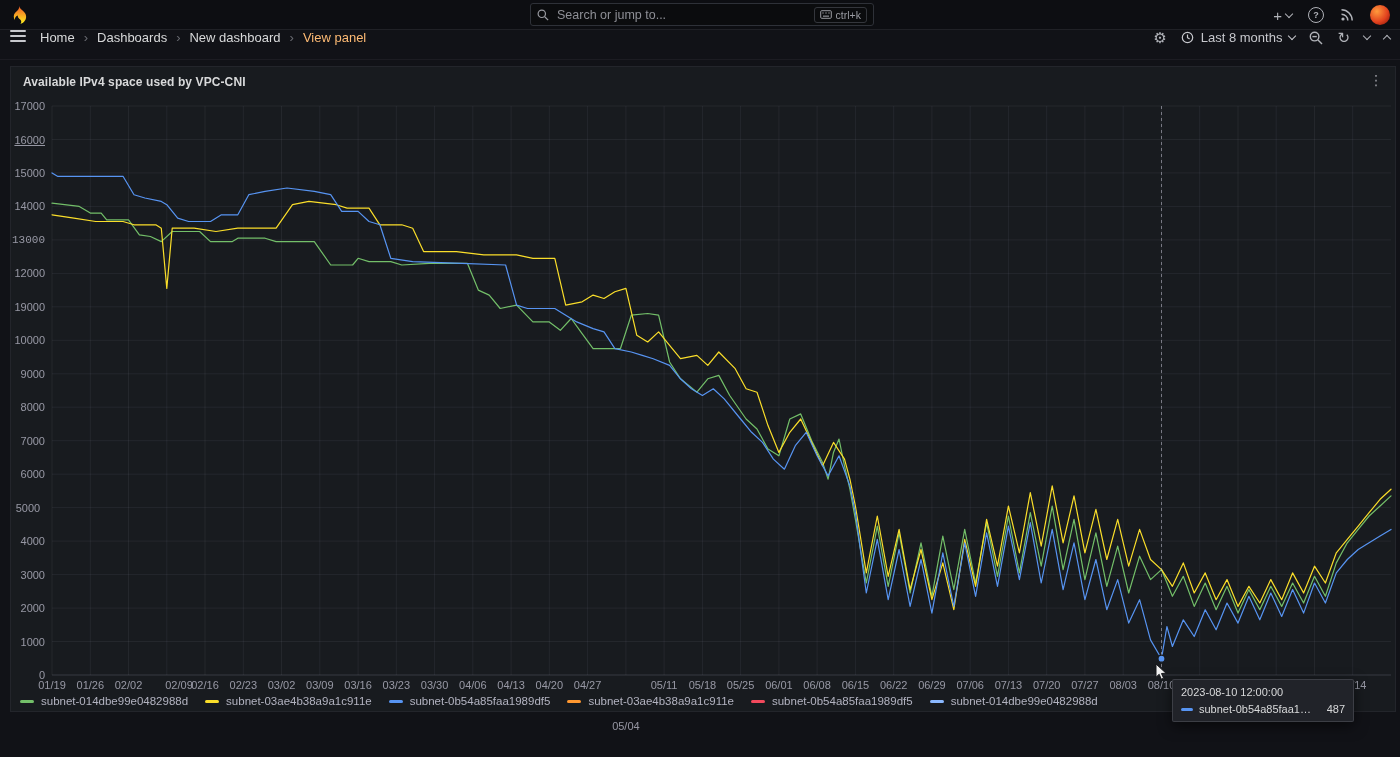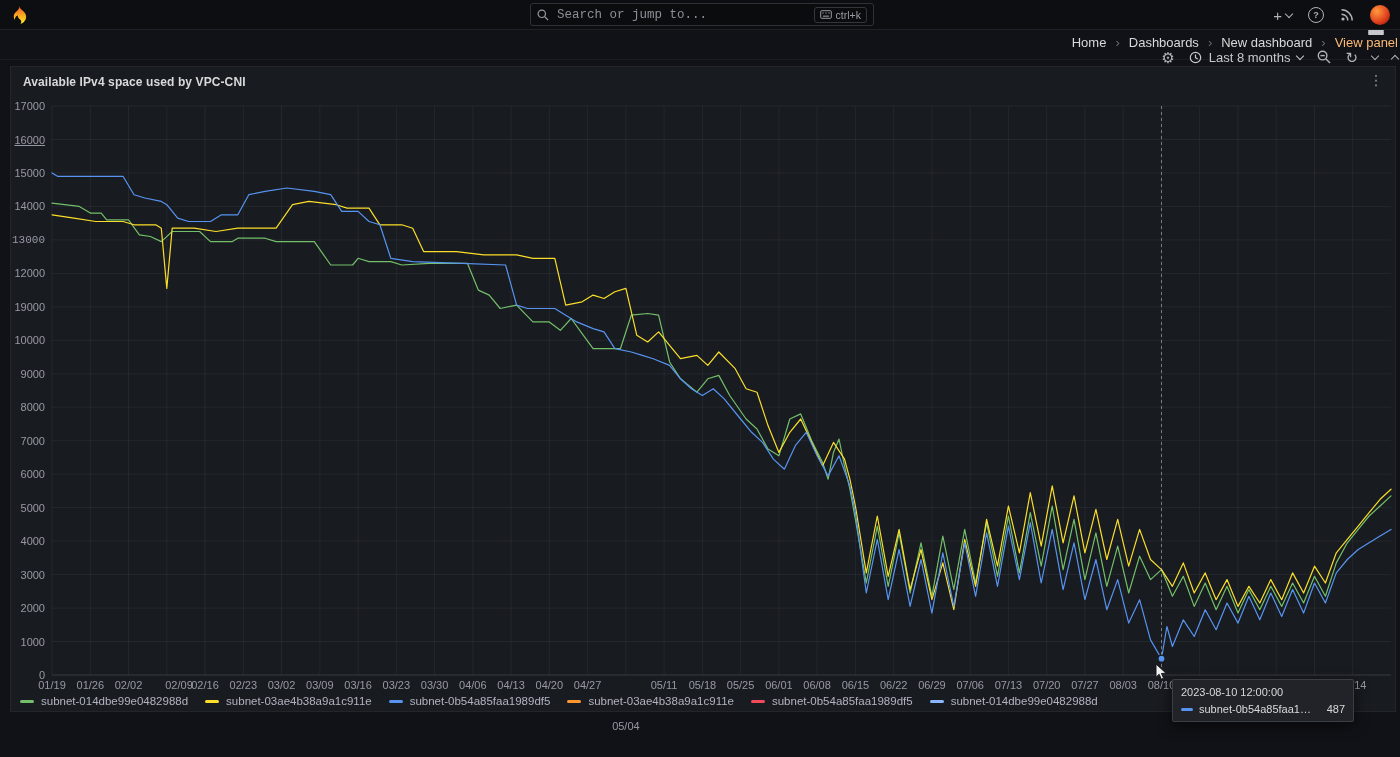--- a/index.html
+++ b/index.html
@@ -8,36 +8,36 @@
     background:#111217;font-family:"Liberation Sans",sans-serif;
     -webkit-font-smoothing:antialiased;
   }
   
   .topbar{position:absolute;left:0;top:0;width:100%;height:30px;background:#0d0e12;
     border-bottom:1px solid rgba(204,204,220,.10);box-sizing:border-box;}
   .logo{position:absolute;left:9px;top:5px;width:20px;height:20px;cursor:pointer;}
   .search-wrap{position:absolute;left:530px;top:3px;width:344px;height:23px;display:flex;align-items:center;
     background:#0b0c0e;border:1px solid #2e3138;border-radius:3px;padding:0 6px;gap:6px;box-sizing:border-box;}
   .search-input{flex:1;background:transparent;border:none;outline:none;color:#c7c8cd;font-size:12.5px;
-    font-family:Liberation Mono, monospace;}
+    font-family:Liberation Sans, sans-serif;}
   .search-input::placeholder{color:#8e8f96;}
   .kbd-chip{display:flex;align-items:center;gap:4px;border:1px solid #34363c;border-radius:3px;
     padding:1px 5px;font-size:10.5px;color:#9a9ba2;white-space:nowrap;}
   .topbar-right{position:absolute;right:10px;top:0;height:30px;display:flex;align-items:center;gap:16px;color:#b0b2b8;}
   .icon-btn{display:flex;align-items:center;justify-content:center;color:#b0b2b8;cursor:pointer;line-height:1;}
   .chev{width:5px;height:5px;border-right:1.5px solid currentColor;border-bottom:1.5px solid currentColor;
     display:inline-block;transform:rotate(45deg);margin-top:-3px;}
   .chev.up{transform:rotate(-135deg);margin-top:3px;}
   .help-circle{width:14px;height:14px;border:1.4px solid currentColor;border-radius:50%;
     display:flex;align-items:center;justify-content:center;font-size:9px;font-weight:bold;}
   .avatar{width:20px;height:20px;border-radius:50%;cursor:pointer;
     background:radial-gradient(circle at 35% 32%,#ff9a3c,#e2431f 55%,#8c1507 95%);}
   
-  .navbar{position:absolute;left:0;top:30px;width:100%;height:30px;display:flex;align-items:flex-end;
-    padding:0 2px;box-sizing:border-box;border-bottom:1px solid rgba(204,204,220,.06);flex-direction:column;}
+  .navbar{position:absolute;left:0;top:30px;width:100%;height:30px;display:flex;align-items:flex-start;
+    padding:0 10px;box-sizing:border-box;border-bottom:1px solid rgba(204,204,220,.06);}
   .hamburger{width:16px;height:12px;display:flex;flex-direction:column;justify-content:space-between;cursor:pointer;margin-right:14px;}
   .hamburger span{display:block;height:1.6px;background:#c7c8cd;border-radius:1px;}
   .crumbs{display:flex;align-items:center;gap:9px;font-size:13px;color:#d8d9da;}
   .crumb{cursor:pointer;}
   .crumb.current{color:#fdba74;cursor:default;}
   .crumb-sep{color:#686a71;font-size:13px;}
   .nav-right{margin-left:auto;display:flex;align-items:center;gap:14px;color:#c7c8cd;}
   .time-picker{display:flex;align-items:center;gap:7px;font-size:13px;color:#c7c8cd;cursor:pointer;}
   .gear{font-size:15px;color:#b0b2b8;}
   .refresh{font-size:15px;color:#b0b2b8;}
@@ -287,21 +287,21 @@
       <div class="x-tick" style="left: 1188.7px;">08/17</div>
       <div class="x-tick" style="left: 1227px;">08/24</div>
       <div class="x-tick" style="left: 1265.2px;">08/31</div>
       <div class="x-tick" style="left: 1303.5px;">09/07</div>
       <div class="x-tick" style="left: 1341.7px;">09/14</div>
       <div class="y-tick" style="top: 602px;">0</div>
       <div class="y-tick" style="top: 568.5px;">1000</div>
       <div class="y-tick" style="top: 535.1px;">2000</div>
       <div class="y-tick" style="top: 501.6px;">3000</div>
       <div class="y-tick" style="top: 468.1px;">4000</div>
-      <div class="y-tick" style="top: 434.6px;">5000</div>
+      <div class="y-tick" style="top: 434.6px; text-align: center;">5000</div>
       <div class="y-tick" style="top: 401.2px;">6000</div>
       <div class="y-tick" style="top: 367.7px;">7000</div>
       <div class="y-tick" style="top: 334.2px;">8000</div>
       <div class="y-tick" style="top: 300.8px;">9000</div>
       <div class="y-tick" style="top: 267.3px;">10000</div>
       <div class="y-tick" style="top: 233.8px;">19000</div>
       <div class="y-tick" style="top: 200.4px;">12000</div>
       <div class="y-tick" style="top: 166.9px; font-family: Liberation Mono, monospace;">13000</div>
       <div class="y-tick" style="top: 133.4px;">14000</div>
       <div class="y-tick" style="top: 99.9px;">15000</div>

